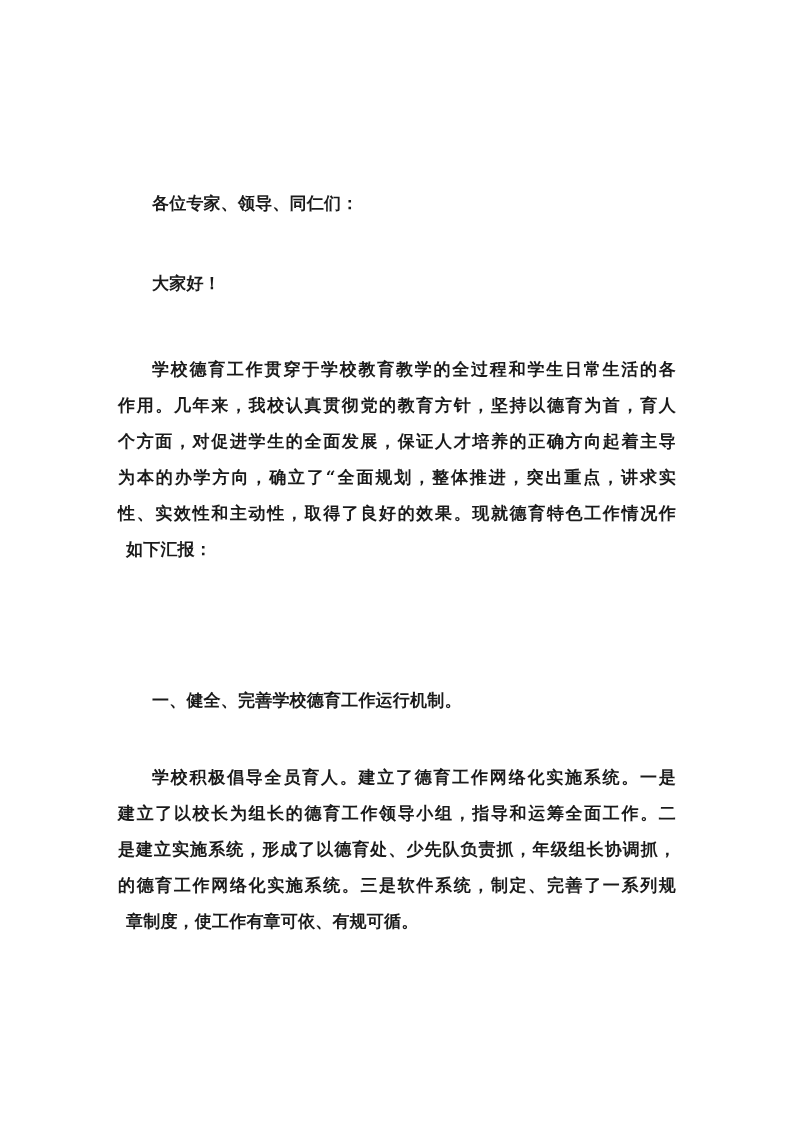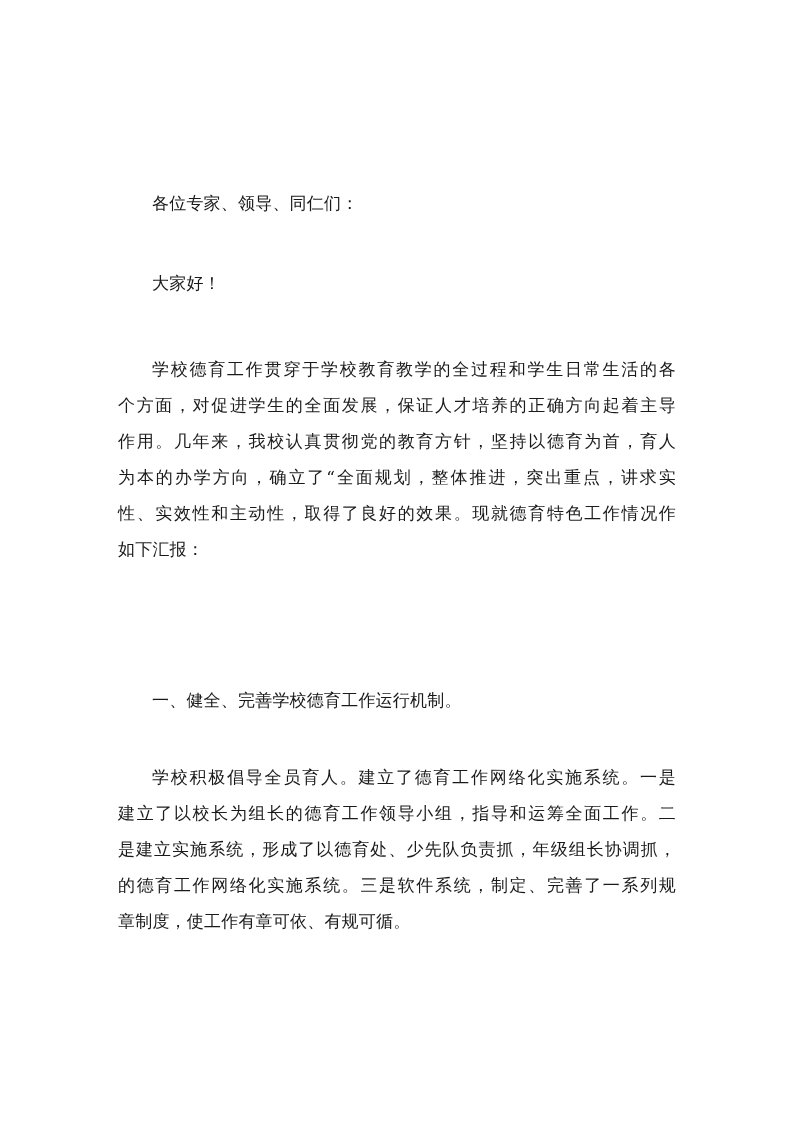--- a/index.html
+++ b/index.html
@@ -1,56 +1,57 @@
 <!DOCTYPE html>
 <html><head>
   <meta charset="utf-8">
   <style>
     html, body { margin: 0; padding: 0; background: #ffffff; }
     body { width: 793px; height: 1122px; position: relative; overflow: hidden; }
     .page {
       position: absolute; left: 0; top: 0; width: 793px; height: 1122px; background: #ffffff;
       font-family: "DejaVu Serif", "Liberation Serif", serif;
       color: #1a1a1a;
+      font-weight: bold;
     }
     .para {
       position: absolute;
       left: 118px;
       width: 558px;
       font-size: 17px;
       line-height: 36px;
       text-align: justify;
       text-align-last: left;
       text-indent: 34px;
       letter-spacing: 0.2px;
       margin: 0;
     }
     .p-greeting { top: 185px; }
     .p-hello { top: 265px; }
     .p-intro { top: 351px; }
     .p-heading { top: 682px; }
     .p-body1 { top: 759px; }
     .line { display: block; text-indent: 0; text-align: justify; text-align-last: justify; white-space: nowrap; }
     .line.first { padding-left: 34px; }
-    .line.last { text-align-last: left; }
+    .line.last { text-align-last: left; margin-left: 8px; }
     .multi { text-indent: 0; }
   </style>
 </head>
 <body>
 
 <div class="page">
 
   <p class="para p-greeting">各位专家、领导、同仁们：</p>
 
   <p class="para p-hello">大家好！</p>
 
   <div class="para p-intro multi">
     <span class="line first">学校德育工作贯穿于学校教育教学的全过程和学生日常生活的各</span>
+    <span class="line">作用。几年来，我校认真贯彻党的教育方针，坚持以德育为首，育人</span>
     <span class="line">个方面，对促进学生的全面发展，保证人才培养的正确方向起着主导</span>
-    <span class="line">作用。几年来，我校认真贯彻党的教育方针，坚持以德育为首，育人</span>
     <span class="line">为本的办学方向，确立了“全面规划，整体推进，突出重点，讲求实</span>
     <span class="line">性、实效性和主动性，取得了良好的效果。现就德育特色工作情况作</span>
     <span class="line last">如下汇报：</span>
   </div>
 
   <p class="para p-heading">一、健全、完善学校德育工作运行机制。</p>
 
   <div class="para p-body1 multi">
     <span class="line first">学校积极倡导全员育人。建立了德育工作网络化实施系统。一是</span>
     <span class="line">建立了以校长为组长的德育工作领导小组，指导和运筹全面工作。二</span>

